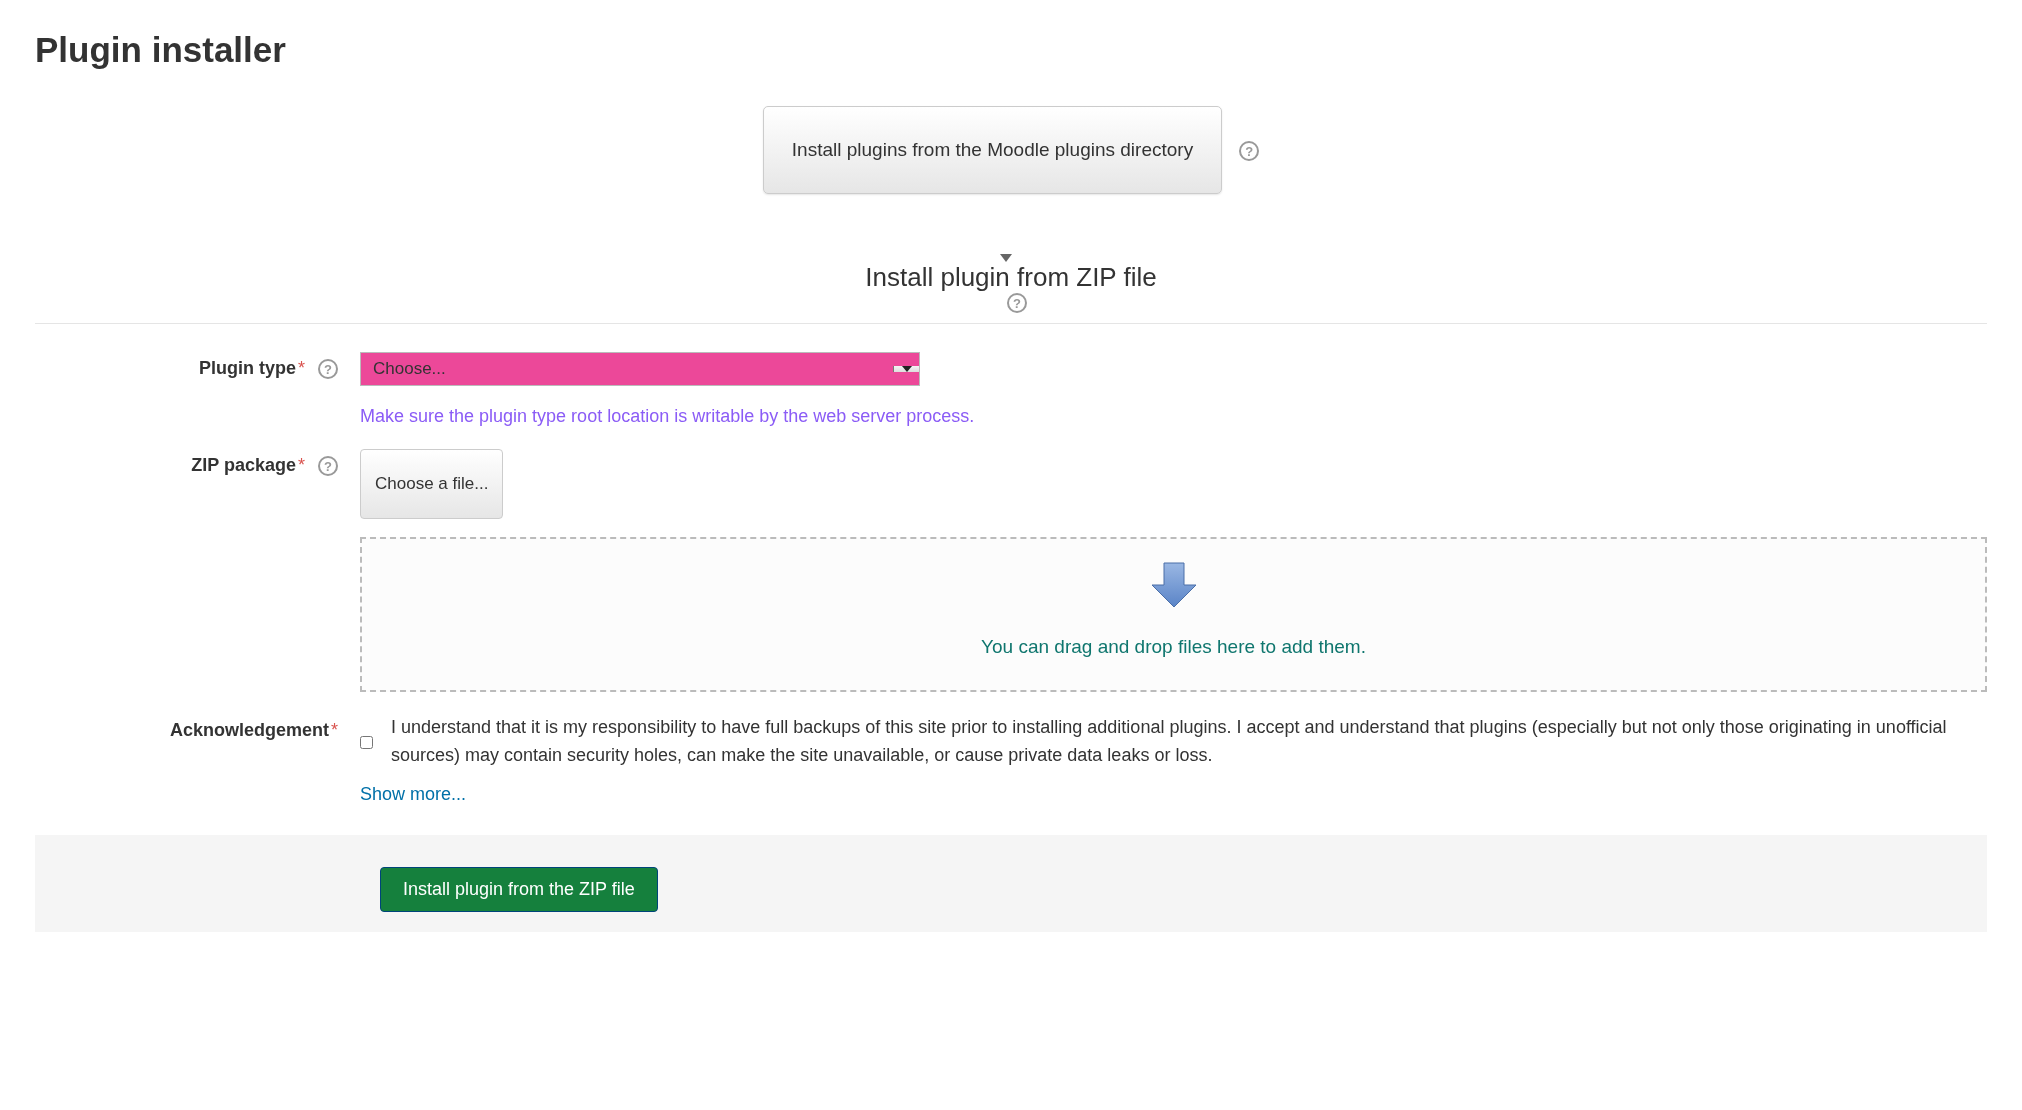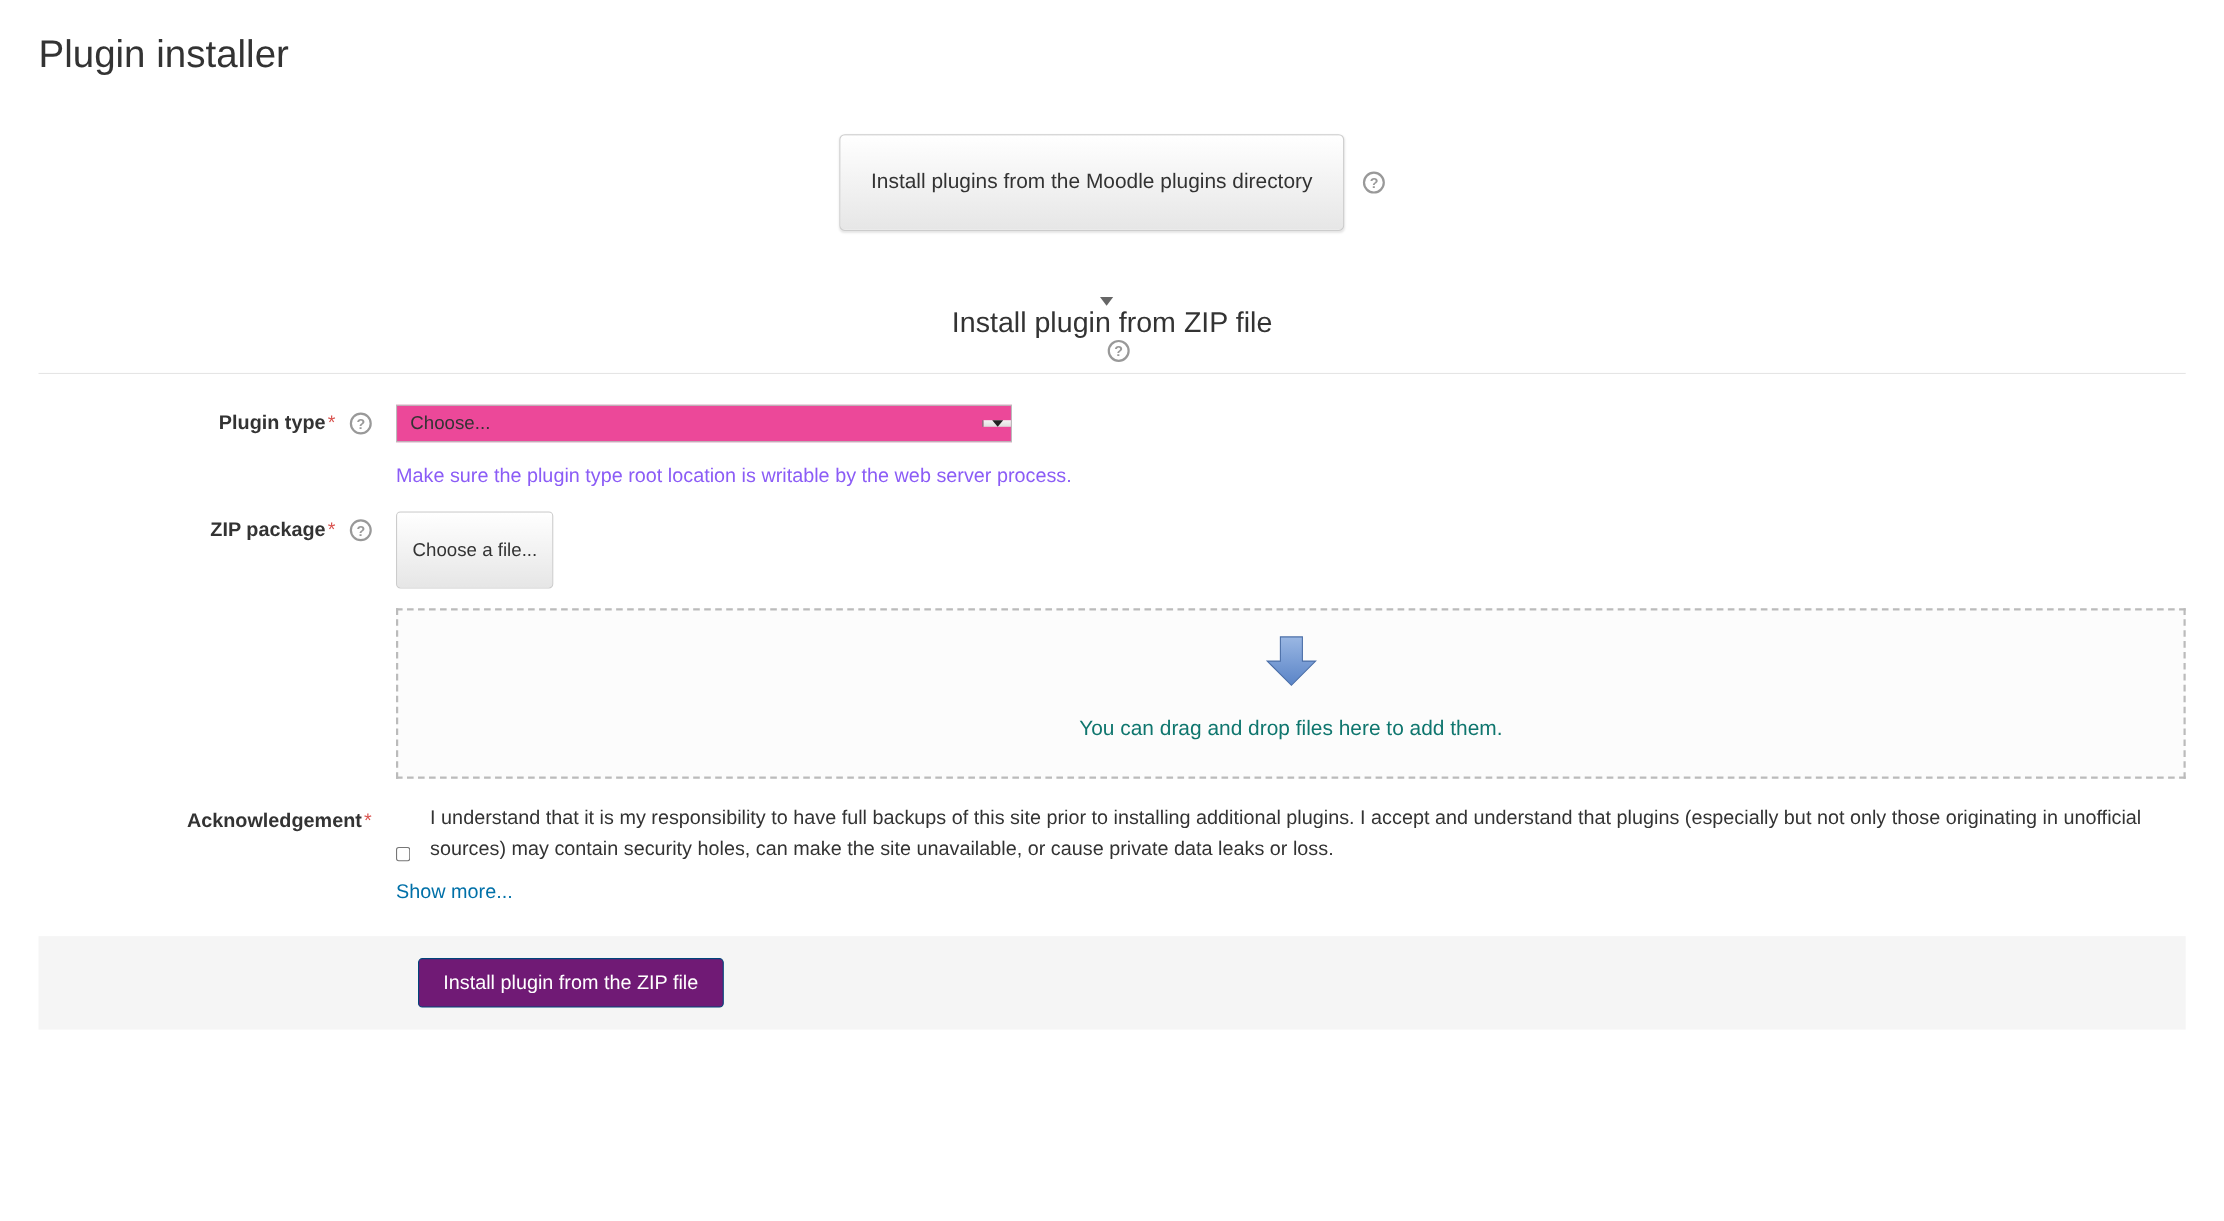--- a/index.html
+++ b/index.html
@@ -9,23 +9,23 @@
     }
     body {
       font-family: Arial, Helvetica, sans-serif;
       font-size: 18px;
       color: #333;
       background: #fff;
       padding: 30px 35px;
     }
     h1 {
       font-size: 35px;
-      font-weight: normal;
-      color: #333;
-      margin-bottom: 52px;
+      font-weight: bold;
+      color: #333;
+      margin-bottom: 36px;
     }
     .hero-button-row {
       text-align: center;
       margin-bottom: 60px;
     }
     .hero-button {
       display: inline-block;
       padding: 32px 28px;
       font-size: 19px;
       color: #333;
@@ -190,31 +190,32 @@
       cursor: pointer;
       display: inline-block;
       margin-top: 14px;
     }
     .footer-bar {
       background: #f5f5f5;
       padding: 20px 0 20px 345px;
       margin-top: 30px;
     }
     .primary-btn {
-      background: #701a75;
+      background: #15803d;
       color: #fff;
       border: 1px solid #00447a;
       border-radius: 4px;
       padding: 11px 22px;
       font-size: 18px;
       cursor: pointer;
+      margin-top: 12px;
     }
     .ack-block {
       display:flex;
-      align-items:flex-end;
+      align-items:center;
     }
   </style>
 </head>
 <body>
 
 <h1>Plugin installer</h1>
 
 <div class="hero-button-row">
   <button class="hero-button">Install plugins from the Moodle plugins directory</button>
   <span class="help-icon hero-help">?</span>

